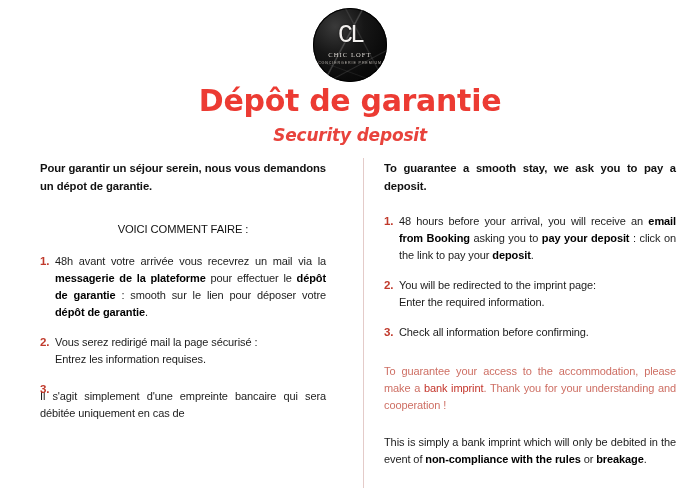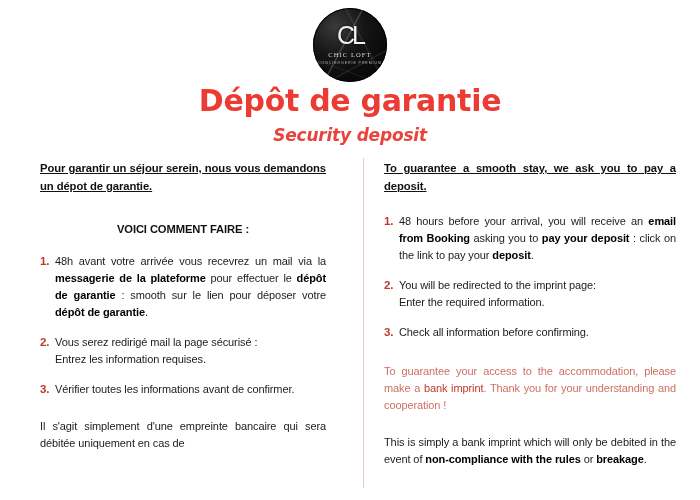--- a/index.html
+++ b/index.html
@@ -48,21 +48,21 @@
   }
   .logo-inner {
     position: absolute;
     inset: 0;
     display: flex;
     flex-direction: column;
     align-items: center;
     justify-content: center;
   }
   .logo-mono {
-    font-family: Liberation Sans, sans-serif;
+    font-family: Liberation Mono, monospace;
     font-size: 25px;
     line-height: 1;
     color: #f2f0ee;
     letter-spacing: -3px;
     margin-top: -2px;
     text-shadow: 0 0 2px rgba(0,0,0,.8);
   }
   .logo-name {
     font-family: "Liberation Serif", serif;
     font-size: 6.5px;
@@ -132,25 +132,24 @@
 
   
   .lede {
     font-size: 11.3px;
     font-weight: bold;
     line-height: 1.55;
     text-align: justify;
     margin: 0;
     color: #111;
     letter-spacing: -0.1px;
-    text-decoration: underline;
   }
   .howto {
     font-size: 11.2px;
-    font-weight: bold;
+    font-weight: normal;
     text-align: center;
     margin: 28px 0 0 0;
     color: #111;
     letter-spacing: -0.1px;
   }
   .list {
     list-style: none;
     margin: 18px 0 0 0;
     padding: 0;
   }
@@ -220,21 +219,21 @@
 <div class="divider"></div>
 
 <div class="columns">
 
   <div class="col col-left">
     <p class="lede">Pour garantir un séjour serein, nous vous demandons  un dépot de garantie.</p>
     <p class="howto">VOICI COMMENT FAIRE :</p>
     <ol class="list">
         <li class="list-item"><span class="num">1.</span><span><span>48h avant votre arrivée vous recevrez un mail via la </span><b>messagerie de la plateforme</b><span> pour effectuer le </span><b>dépôt de garantie</b><span> : smooth sur le lien pour déposer votre </span><b>dépôt de garantie</b><span>.</span></span></li>
         <li class="list-item noj"><span class="num">2.</span><span><span>Vous serez redirigé mail la page sécurisé :</span></span><span class="subline">Entrez les information requises.</span></li>
-        <li class="list-item"><span class="num">3.</span><span><span>Vérifier toutes les informations avant de confirmer.</span></span></li>
+        <li class="list-item"><span class="num">3.</span></li>
       </ol>
     <p class="note-black"><span>Il s'agit simplement d'une empreinte bancaire qui sera débitée uniquement en cas de </span></p>
   </div>
 
   <div class="col col-right">
     <p class="lede">To guarantee a smooth stay, we ask you to pay a deposit.</p>
     <ol class="list">
         <li class="list-item"><span class="num">1.</span><span><span>48 hours before your arrival, you will receive an </span><b>email from Booking</b><span> asking you to </span><b>pay your deposit</b><span> : click on the link to pay your </span><b>deposit</b><span>.</span></span></li>
         <li class="list-item noj"><span class="num">2.</span><span><span>You will be redirected to the imprint  page:</span></span><span class="subline">Enter the required information.</span></li>
         <li class="list-item"><span class="num">3.</span><span><span>Check all information before confirming.</span></span></li>

